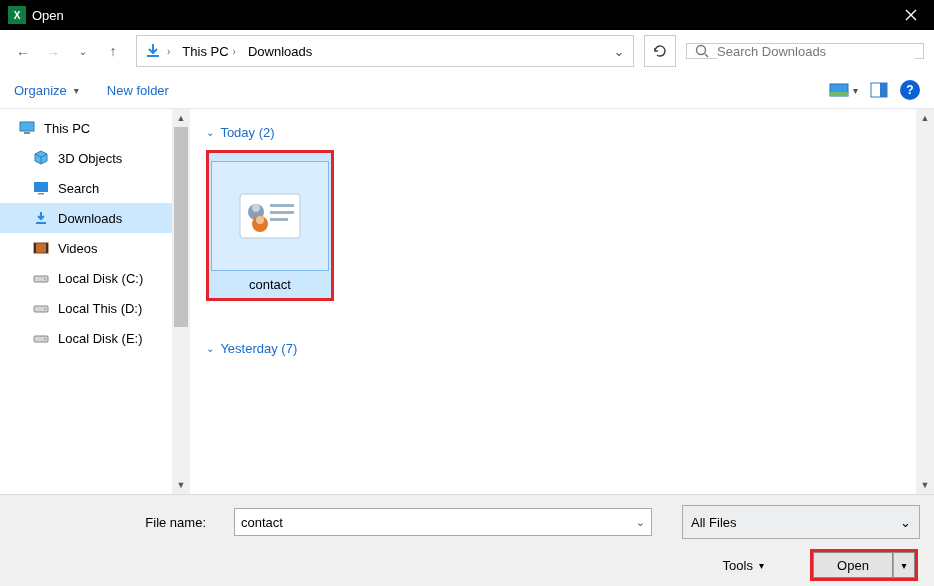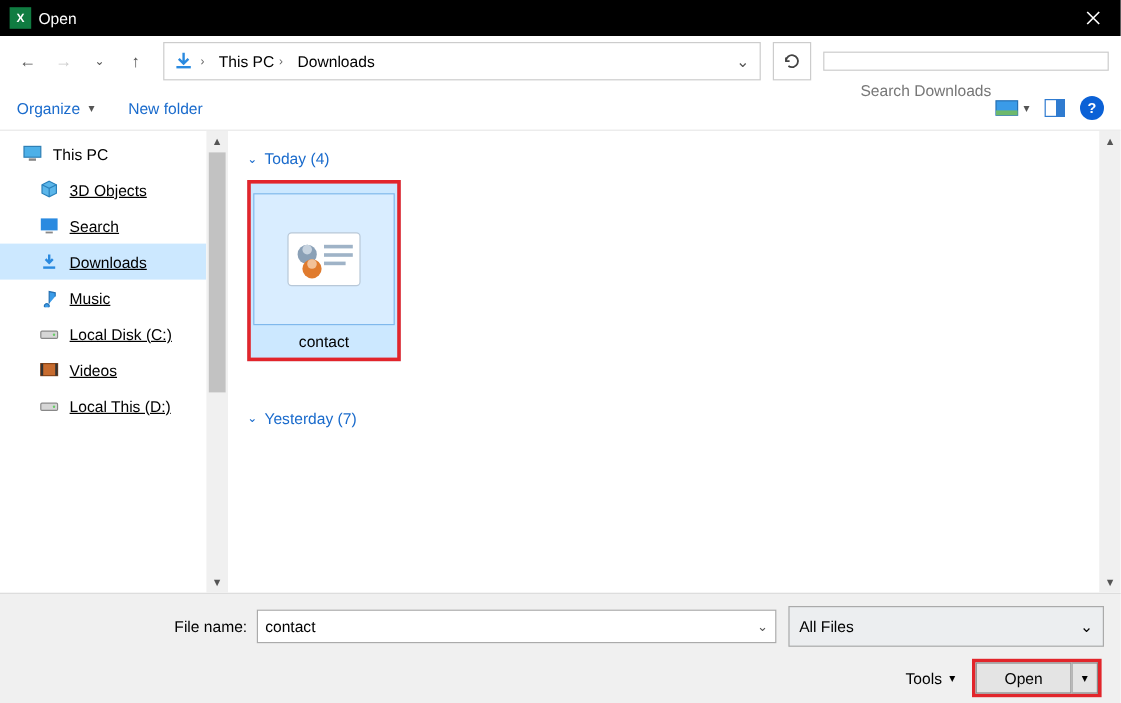--- a/index.html
+++ b/index.html
@@ -18,64 +18,64 @@
 .arrow { font-size: 14px; }
 
 .addressbar { flex:1; height:32px; border:1px solid #ccc; display:flex; align-items:center; margin: 0 6px 0 6px; background:#fff;}
 .addressbar .seg { padding: 0 6px; display:flex; align-items:center; gap:4px; height:100%; }
 .addressbar .chev { color:#666; font-size:10px; }
 .addressbar .dl-icon { width:20px; height:20px; display:flex;align-items:center;justify-content:center;}
 .addressbar .spacer { flex:1; }
 .addressbar .histdrop { width:28px; display:flex; justify-content:center; color:#555; }
 
 .refreshbtn { width:32px; height:32px; border:1px solid #ccc; display:flex;align-items:center;justify-content:center; margin-right:6px;}
-.searchbox { width:238px; height:16px; border:1px solid #ccc; display:flex; align-items:center; padding:0 8px; color:#777; gap:24px;flex-direction:column;}
+.searchbox { width:238px; height:16px; border:1px solid #ccc; display:flex; align-items:center; padding:0 8px; color:#777; gap:8px;}
 .searchbox input { border:none; outline:none; flex:1; color:#555; font-size:13px;}
 .searchbox input::placeholder{color:#777;}
 
 
 .toolbar { height:36px; display:flex; padding:0 14px; }
 .toolbar .linkbtn { color:#1a6bcc; margin-right:28px; display:flex; align-items:center; gap:5px;}
 .toolbar .spacer { flex:1; }
 .toolbar .right { display:flex; align-items:center; gap:10px; }
 .viewbtn { width:22px; height:18px; display:flex;align-items:center;justify-content:center; }
 .small-chev { font-size:10px; color:#555; margin-left:2px;}
 .help { width:20px; height:20px; border-radius:50%; background:#0b61d6; color:#fff; display:flex;align-items:center;justify-content:center; font-size:12px; font-weight:bold;}
 
 
 .main { display:flex; height: calc(586px - 30px - 42px - 36px - 92px); border-top:1px solid #e8e8e8;}
 .sidebar-wrap { width:190px; display:flex; border-right: none; }
 .sidebar { flex:1; overflow:auto; padding-top:4px;}
 .tree-item { height:30px; display:flex; align-items:center; padding-left:18px; gap:8px; }
-.tree-item.sub { padding-left:32px;text-decoration:underline; }
+.tree-item.sub { padding-left:32px; }
 .tree-item.selected { background:#cce8ff; }
 .tree-item .icon { width:18px; height:18px; display:flex;align-items:center;justify-content:center;}
 .sb-scroll { width:18px; background:#f0f0f0; position:relative;}
 .sb-arrow { height:18px; display:flex;align-items:center;justify-content:center; font-size:9px; color:#555;}
 .sb-thumb { position:absolute; left:2px; right:2px; top:18px; height:200px; background:#c2c2c2;}
 
 .content { flex:1; padding:8px 16px; overflow:auto; position:relative;}
 .group-header { color:#1a6bcc; font-size:15px; margin: 8px 0 10px 0; display:flex; align-items:center; gap:6px;}
 .group-header .chev { font-size:10px; transform: rotate(0deg); }
 .tile { width:128px; border:3px solid #e2252b; background:#cce8ff; display:flex; flex-direction:column; align-items:center; padding:8px 4px 6px 4px;}
 .tile-inner { width:118px; height:110px; display:flex;align-items:center;justify-content:center; border:1px solid #7fb8ec; background:#d9edff;}
 .tile-label { margin-top:6px; font-size:13px; }
 .group2 { margin-top:40px; }
 .content-scroll { position:absolute; right:0; top:0; bottom:0; width:18px; background:#f0f0f0;}
 
 
 .bottom { height:92px; background:#f0f0f0; border-top:1px solid #ddd; padding:10px 14px 10px 14px; display:flex; flex-direction:column; gap:10px;}
-.row1 { display:flex; align-items:center; }
+.row1 { display:flex; align-items:center;gap:20px; }
 .row1 label { width:200px; text-align:right; padding-right:8px; }
 .filename-combo { flex:1; height:28px; border:1px solid #aaa; background:#fff; display:flex; align-items:center; padding:0 6px; margin-right:10px;}
 .filename-combo input { border:none; outline:none; flex:1; font-size:13px;}
 .filename-combo .drop { color:#555; font-size:11px; }
-.filter-combo { width:263px; height:28px; border:1px solid #aaa; background:#eceef0; display:flex; align-items:center; padding:16px 8px; justify-content:space-between;}
+.filter-combo { width:238px; height:28px; border:1px solid #aaa; background:#eceef0; display:flex; align-items:center; padding:16px 8px; justify-content:space-between;}
 .row2 { display:flex; align-items:center; justify-content:flex-end; gap:10px; padding-right:2px;}
-.tools { display:flex; align-items:center; gap:6px; margin-right:4px;}
+.tools { display:flex; align-items:center; gap:6px; margin-right:36px;}
 .btn { height:28px; border:1px solid #999; background:#e9e9e9; display:flex; align-items:center; justify-content:center; }
 .btn-open-wrap { display:flex; border:3px solid #e2252b; }
 .btn-open { width:80px; height:26px; border:1px solid #888; background:#e4e4e4; display:flex;align-items:center;justify-content:center;}
 .btn-open-drop { width:22px; height:26px; border:1px solid #888; border-left:1px solid #aaa; background:#e4e4e4; display:flex;align-items:center;justify-content:center; font-size:10px;}
 .btn-cancel { width:108px; }
 
 
 svg { display:block; }
 </style>
 </head>
@@ -206,65 +206,66 @@
             <svg width="16" height="16" viewBox="0 0 16 16">
               <path d="M8 2 v7 M5 6 l3 3 l3-3" stroke="#2a8ae0" stroke-width="2" fill="none"></path>
               <rect x="3" y="12" width="10" height="2" fill="#2a8ae0"></rect>
             </svg>
           </span>
         <span>Downloads</span>
       </div>
       <div class="tree-item sub">
         <span class="icon">
             <svg width="16" height="16" viewBox="0 0 16 16">
-              <path d="M6 13 a2 2 0 1 0 0.01 0 M8 13 v-10 l5 1 v3" fill="#3a9be8" stroke="#2671b3"></path>
-            </svg>
-          </span>
-        <span>Music</span>
-      </div>
-      <div class="tree-item sub">
-        <span class="icon">
-            <svg width="16" height="16" viewBox="0 0 16 16">
-              <rect x="1" y="6" width="14" height="6" rx="1" fill="#d6d6d6" stroke="#888"></rect>
-              <circle cx="12" cy="9" r="1" fill="#6c6"></circle>
-            </svg>
-          </span>
-        <span>Local Disk (C:)</span>
-      </div>
-      <div class="tree-item sub">
-        <span class="icon">
-            <svg width="16" height="16" viewBox="0 0 16 16">
               <rect x="1" y="3" width="14" height="10" fill="#c76b2e" stroke="#8a4518"></rect>
               <rect x="1" y="3" width="2" height="10" fill="#333"></rect>
               <rect x="13" y="3" width="2" height="10" fill="#333"></rect>
             </svg>
           </span>
         <span>Videos</span>
       </div>
       <div class="tree-item sub">
         <span class="icon">
             <svg width="16" height="16" viewBox="0 0 16 16">
               <rect x="1" y="6" width="14" height="6" rx="1" fill="#d6d6d6" stroke="#888"></rect>
               <circle cx="12" cy="9" r="1" fill="#6c6"></circle>
             </svg>
           </span>
+        <span>Local Disk (C:)</span>
+      </div>
+      <div class="tree-item sub">
+        <span class="icon">
+            <svg width="16" height="16" viewBox="0 0 16 16">
+              <rect x="1" y="6" width="14" height="6" rx="1" fill="#d6d6d6" stroke="#888"></rect>
+              <circle cx="12" cy="9" r="1" fill="#6c6"></circle>
+            </svg>
+          </span>
         <span>Local This (D:)</span>
+      </div>
+      <div class="tree-item sub">
+        <span class="icon">
+            <svg width="16" height="16" viewBox="0 0 16 16">
+              <rect x="1" y="6" width="14" height="6" rx="1" fill="#d6d6d6" stroke="#888"></rect>
+              <circle cx="12" cy="9" r="1" fill="#6c6"></circle>
+            </svg>
+          </span>
+        <span>Local Disk (E:)</span>
       </div>
     </div>
     <div class="sb-scroll">
       <div class="sb-arrow">▲</div>
       <div class="sb-thumb"></div>
       <div class="sb-arrow" style="position:absolute;bottom:0;left:0;right:0">▼</div>
     </div>
   </div>
 
   <div class="content">
     <div class="group-header">
       <span class="chev">⌄</span>
-      <span>Today (4)</span>
+      <span>Today (2)</span>
     </div>
     <div class="tile">
       <div class="tile-inner">
         <svg width="72" height="56" viewBox="0 0 72 56">
           <rect x="6" y="6" width="60" height="44" rx="3" fill="#fff" stroke="#b8c8d8"></rect>
           <circle cx="22" cy="24" r="8" fill="#8aa0b6"></circle>
           <circle cx="22" cy="20" r="4" fill="#c7d3df"></circle>
           <circle cx="26" cy="36" r="8" fill="#e07b2e"></circle>
           <circle cx="26" cy="32" r="4" fill="#f2c198"></circle>
           <rect x="36" y="16" width="24" height="3" fill="#9fb3c7"></rect>

